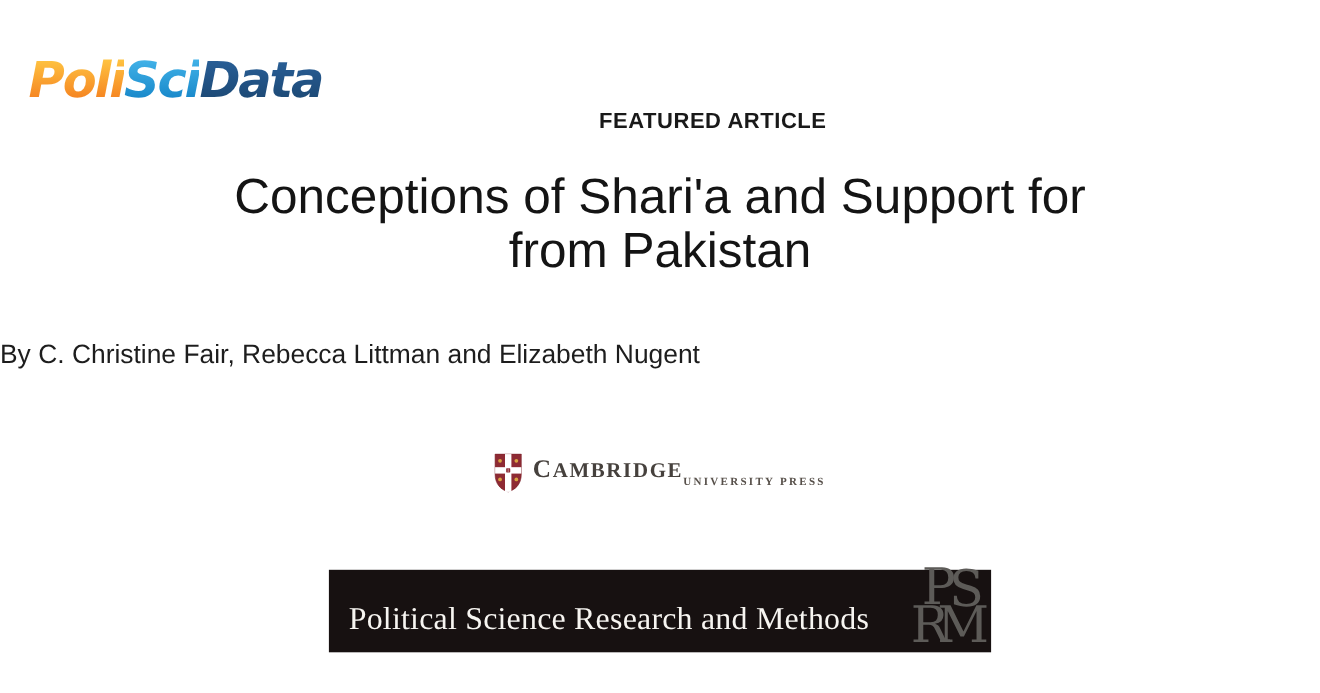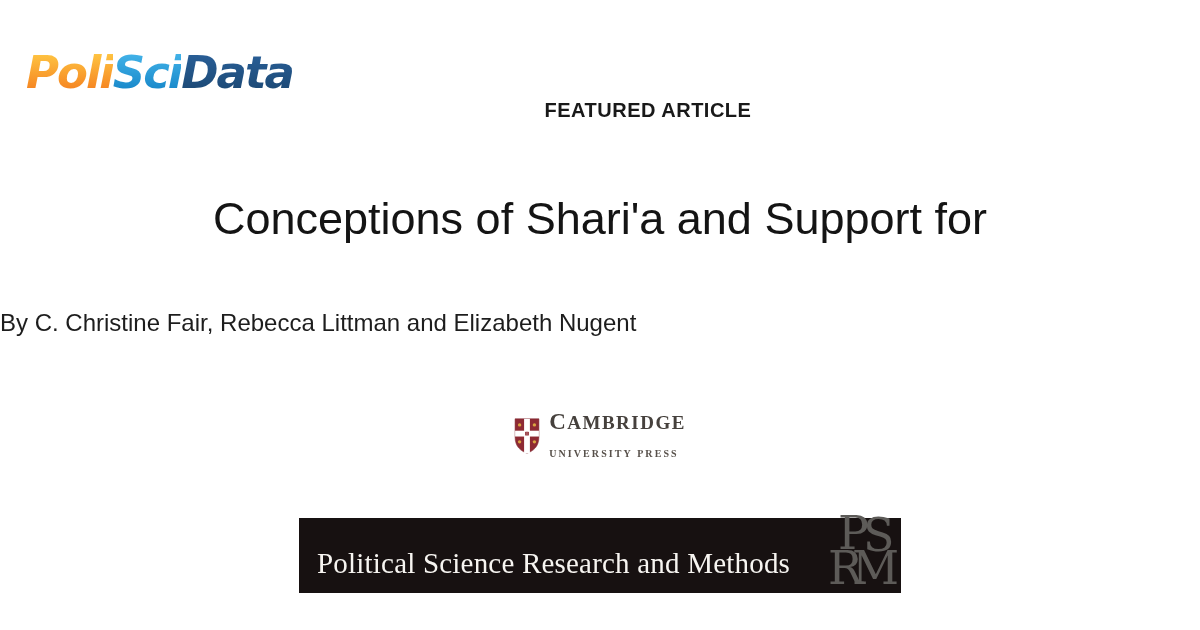--- a/index.html
+++ b/index.html
@@ -48,40 +48,39 @@
     padding-left:48px;
   }
 
   
   .article-title{
     position:absolute;top:154px;left:0;width:100%;
     text-align:center;
     font-size:45px;line-height:49px;
     font-weight:400;
     color:#141414;
-    margin-top:40px;
   }
 
   
   .article-byline{
     position:absolute;top:309px;left:0;width:100%;
     text-align:left;
     font-size:24px;
     color:#1d1d1d;
   }
 
   
   .cup-logo{
     position:absolute;top:412px;left:0;width:100%;
     display:flex;align-items:center;justify-content:center;
     gap:9px;
     cursor:pointer;
   }
   .cup-shield{width:26px;height:36px;flex:0 0 auto;}
-  .cup-text{display:flex;flex-direction:column;align-items:flex-start;}
+  .cup-text{display:flex;align-items:flex-start;}
   .cup-name{
     font-family:"Liberation Serif", serif;
     font-size:19px;font-weight:bold;
     letter-spacing:1.5px;
     color:#46413d;
     line-height:19px;
   }
   .cup-name::first-letter{font-size:23px;}
   .cup-sub{
     font-family:"Liberation Serif", serif;
@@ -127,20 +126,21 @@
 <div id="canvas">
 
   <div class="site-logo">
     <span class="logo-part logo-poli">Poli</span><span class="logo-part logo-sci">Sci</span><span class="logo-part logo-data">Data</span>
   </div>
 
   <div class="featured-label">FEATURED ARTICLE</div>
 
   <div class="article-title">
     <div>Conceptions of Shari'a and Support for</div>
+    <div>from Pakistan</div>
   </div>
 
   <div class="article-byline">By C. Christine Fair, Rebecca Littman and Elizabeth Nugent</div>
 
   <div class="cup-logo">
     <svg class="cup-shield" viewBox="0 0 48 68" aria-hidden="true">
 
       <path d="M1.5,1.5 H46.5 V36 C46.5,54 36,62.5 24,66.5 C12,62.5 1.5,54 1.5,36 Z" fill="#8e2a33" stroke="#7a222b" stroke-width="1"></path>
 
       <rect x="18.5" y="1.5" width="11" height="65" fill="#ffffff"></rect>

